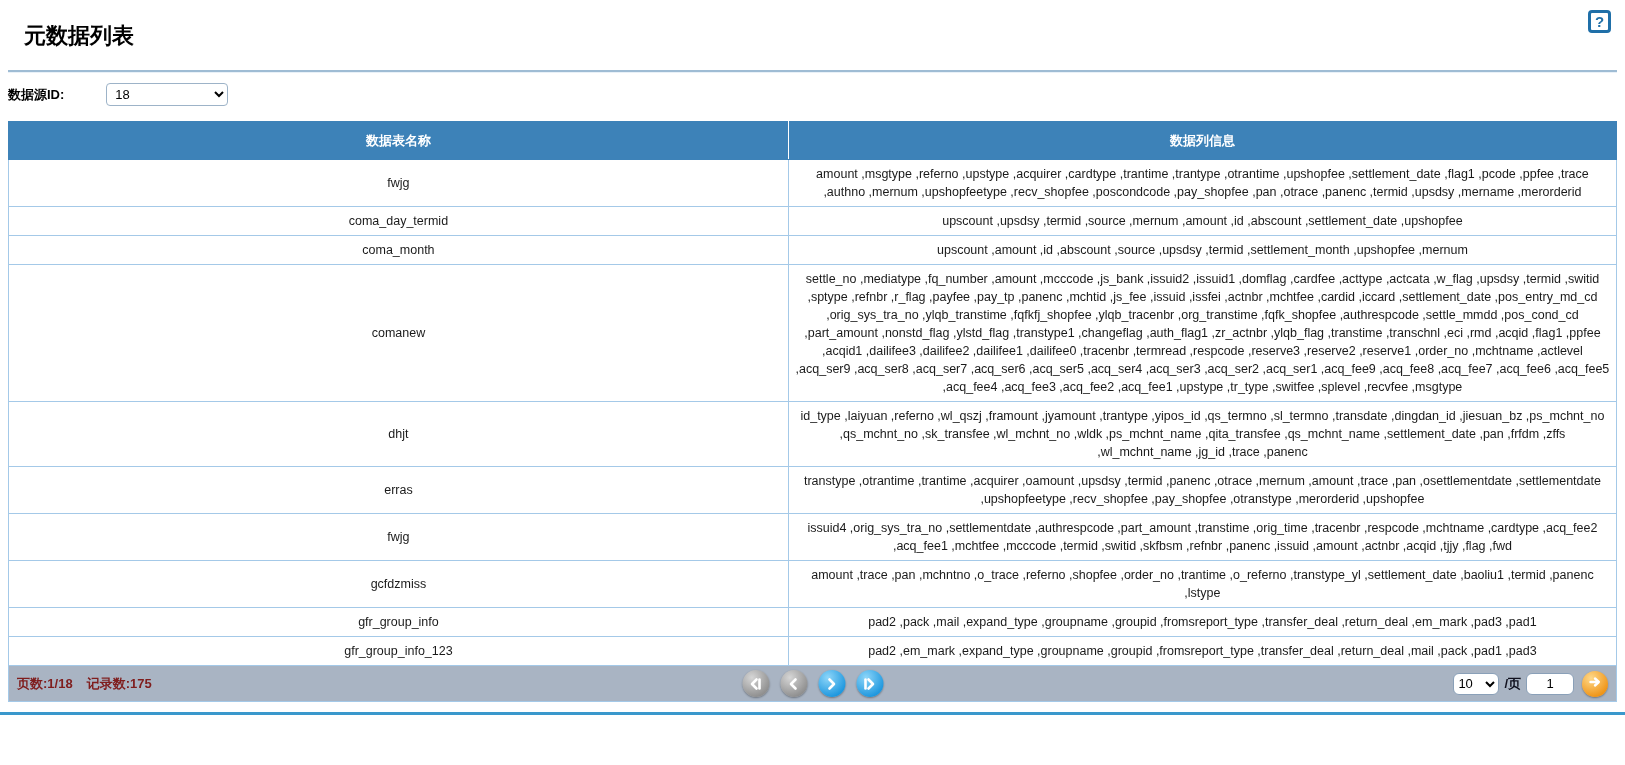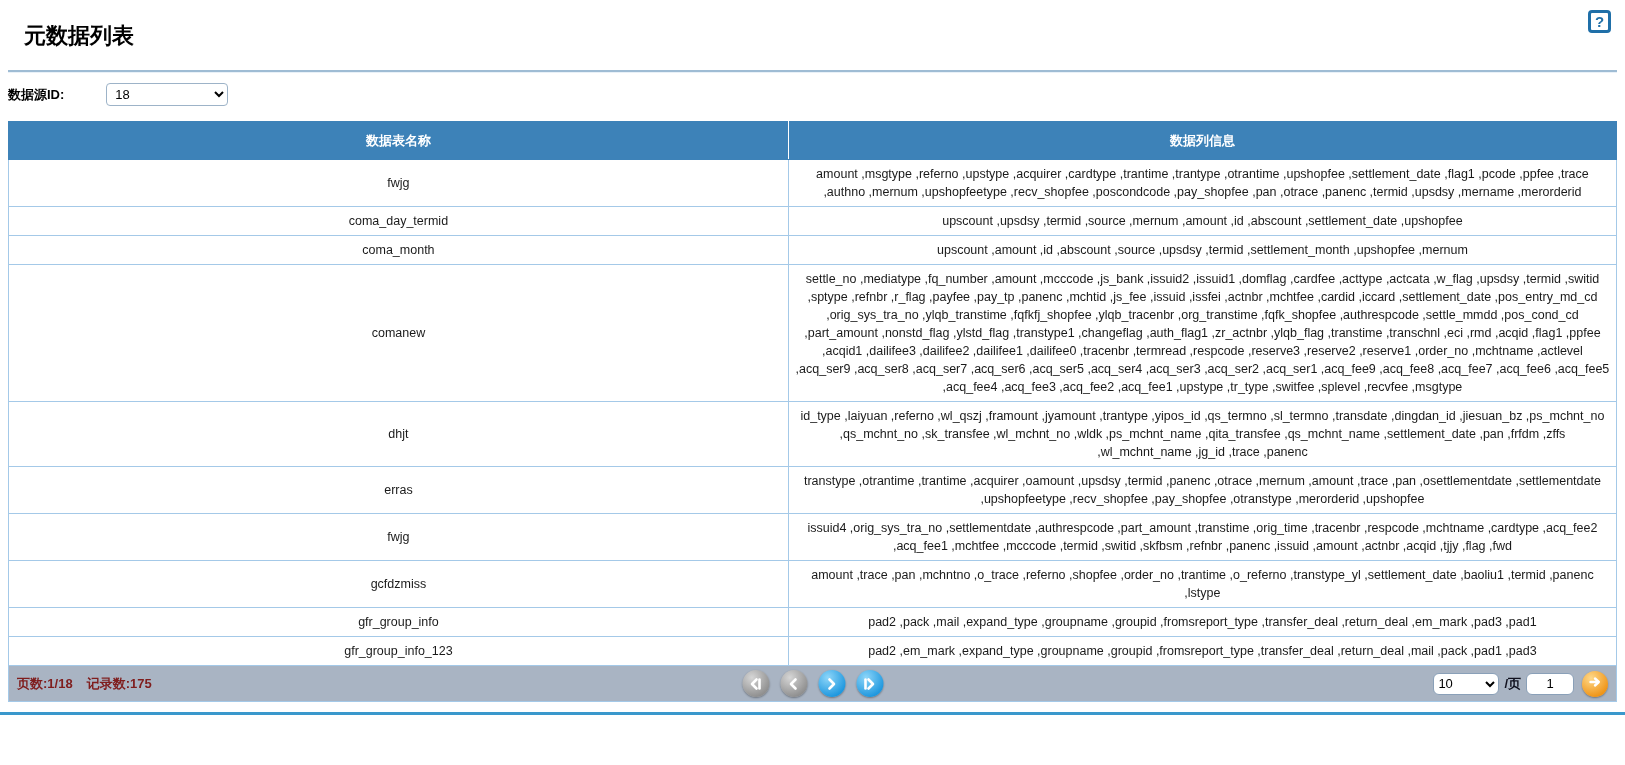--- a/index.html
+++ b/index.html
@@ -57,21 +57,21 @@
   .nav-btn{
     width:27px;height:27px;border-radius:50%;border:none;cursor:pointer;
     display:flex;align-items:center;justify-content:center;padding:0;
     box-shadow:0 1px 2px rgba(0,0,0,.35);
   }
   .nav-btn.gray{background:radial-gradient(circle at 35% 28%,#d6d6d6,#8f8f8f 75%);}
   .nav-btn.blue{background:radial-gradient(circle at 35% 28%,#8ed6f9,#1e97de 75%);}
   .nav-btn svg{display:block;}
   .pager-right{margin-left:auto;display:flex;align-items:center;gap:5px;}
   .size-select{
-    width:66px;height:22px;font-size:13px;border:1px solid #8aa0b8;border-radius:6px;background:#fff;
+    width:46px;height:22px;font-size:13px;border:1px solid #8aa0b8;border-radius:6px;background:#fff;
   }
   .per-page{font-size:13px;font-weight:bold;color:#10101e;}
   .goto-input{
     width:48px;height:22px;font-size:13px;text-align:center;
     border:1px solid #8aa0b8;border-radius:6px;background:#fff;
   }
   .go-btn{
     width:26px;height:26px;border-radius:50%;border:none;cursor:pointer;margin-left:3px;
     background:radial-gradient(circle at 35% 28%,#ffd98a,#ef9417 75%);
     display:flex;align-items:center;justify-content:center;

